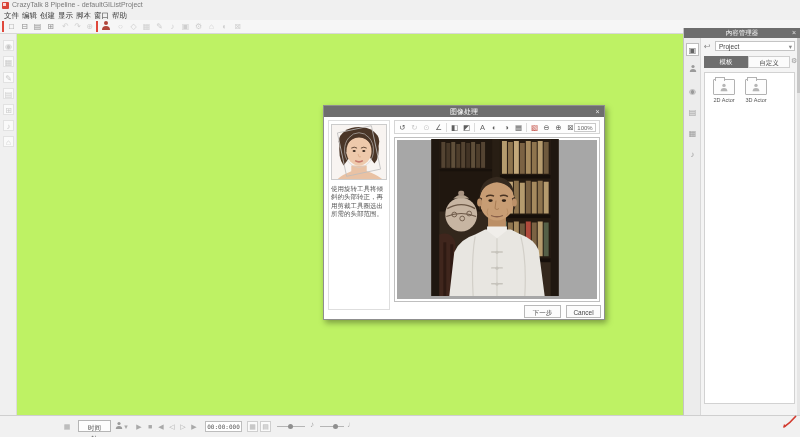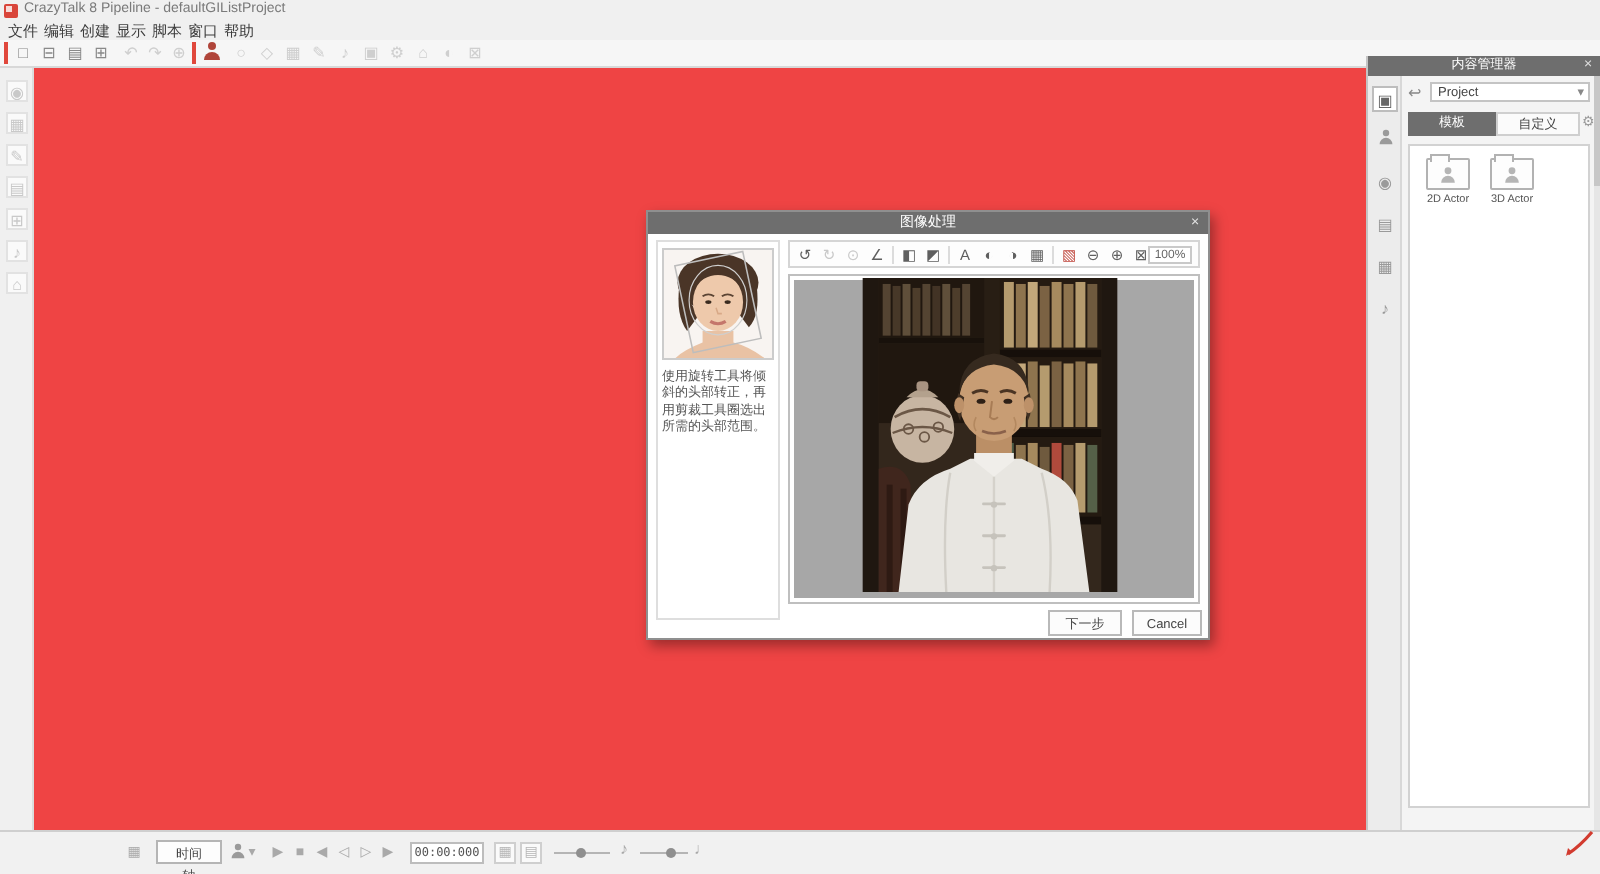--- a/index.html
+++ b/index.html
@@ -1,17 +1,17 @@
 <!DOCTYPE html>
 <html><head>
 <meta charset="utf-8">
 <style>
   html,body{margin:0;padding:0;background:#888;}
   *{box-sizing:border-box;}
-  #app{position:relative;width:800px;height:437px;background:#ef4444;overflow:hidden;
+  #app{position:relative;width:800px;height:437px;background:#bef264;overflow:hidden;
        font-family:"Liberation Sans","DejaVu Sans",sans-serif;color:#444;}
   
   .titlebar{position:absolute;left:0;top:0;width:800px;height:10px;background:#f0f0f0;}
   .appicon{position:absolute;left:2px;top:2px;width:7px;height:7px;background:#d9453a;border-radius:1px;}
   .appicon::after{content:"";position:absolute;left:1px;top:1px;width:3px;height:3px;background:#fff;opacity:.8;}
   .wtitle{position:absolute;left:12px;top:1px;font-size:7px;color:#7a7a7a;white-space:nowrap;}
   .menubar{position:absolute;left:0;top:10px;width:800px;height:10px;background:#f0f0f0;}
   .menuitem{position:absolute;top:1px;font-size:7.5px;color:#3c3c3c;cursor:default;}
   .toolbar{position:absolute;left:0;top:20px;width:800px;height:14px;background:#f6f6f6;border-bottom:1px solid #d8d8d8;}
   .redbar{position:absolute;top:1px;width:2px;height:11px;background:#e0483c;}

